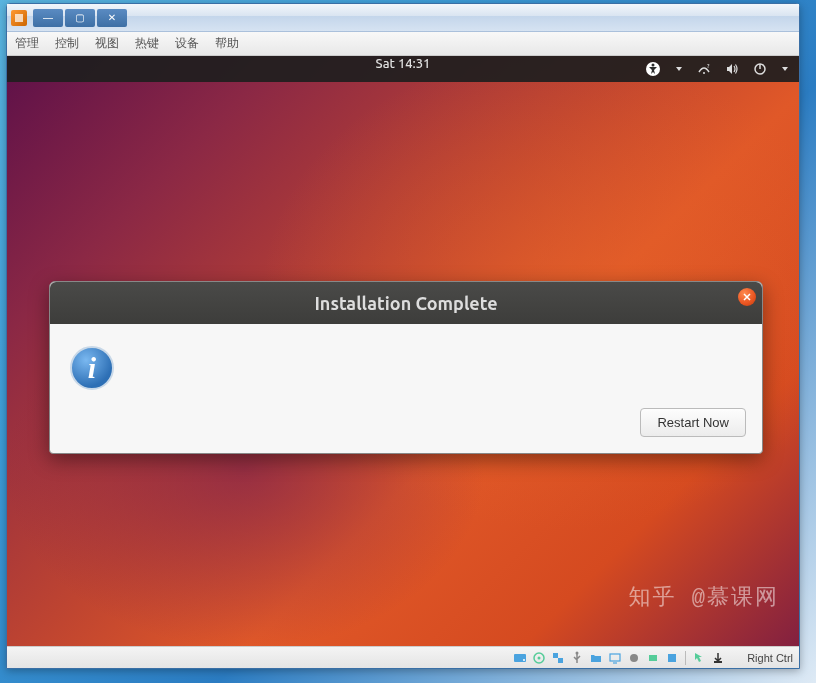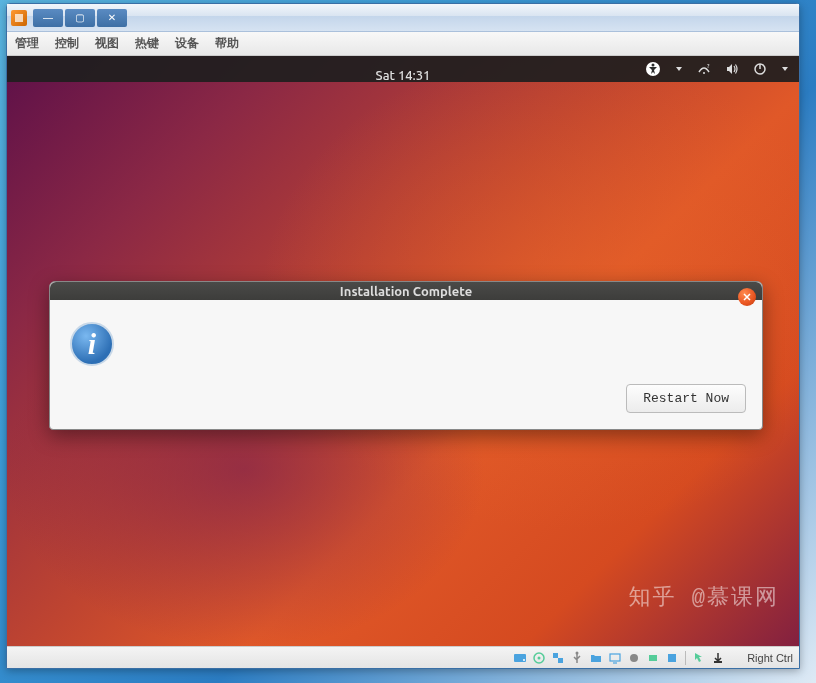--- a/index.html
+++ b/index.html
@@ -42,62 +42,62 @@
 .min-btn, .max-btn { background: linear-gradient(to bottom, #5a8bc2, #3d6fa5); color: #fff; }
 .close-btn { background: linear-gradient(to bottom, #5a8bc2, #3d6fa5); color: #fff; }
 .menubar {
   height: 24px;
   background: linear-gradient(to bottom, #f8f8f8, #e8e8e8);
   border-bottom: 1px solid #ccc;
   display: flex; align-items: center;
   padding: 0 8px; gap: 16px;
   font-size: 12px; color: #555;
 }
-.menubar span { cursor: default; font-weight: bold; }
+.menubar span { cursor: default; }
 .vm-area {
   position: relative;
   width: 100%; height: 590px;
   background: #000;
 }
 .ubuntu-desktop {
   position: absolute; left: 0; top: 0; width: 100%; height: 100%;
   background:
     radial-gradient(ellipse 400px 300px at 30% 70%, rgba(120,30,80,0.6) 0%, transparent 60%),
     radial-gradient(ellipse 500px 400px at 70% 40%, rgba(230,100,40,0.5) 0%, transparent 60%),
     linear-gradient(135deg, #5d1049 0%, #8b2845 20%, #c04530 45%, #e05828 60%, #d54a20 80%, #822040 100%);
 }
 .ubuntu-topbar {
   position: absolute; top: 0; left: 0; right: 0;
   height: 26px;
   background: rgba(30,30,30,0.92);
-  display: flex; align-items: flex-end; justify-content: center;
+  display: flex; align-items: flex-start; justify-content: center;
   color: #e0e0e0; font-size: 13px; font-weight: 500;
   font-family: Ubuntu, "Segoe UI", sans-serif;
 }
 .ubuntu-topbar-right {
   position: absolute; right: 10px; top: 0; height: 26px;
   display: flex; align-items: center; gap: 14px;
 }
 .topbar-icon { display: inline-flex; align-items: center; }
 .dialog {
   position: absolute;
   left: 42px; top: 225px;
   width: 714px;
   background: #f7f7f7;
   border: 1px solid #888;
   border-radius: 6px 6px 4px 4px;
   box-shadow: 0 6px 20px rgba(0,0,0,0.4);
 }
 .dialog-titlebar {
-  height: 18px;
+  height: 42px;
   background: linear-gradient(to bottom, #4a4a48 0%, #3d3d3b 100%);
   border-radius: 6px 6px 0 0;
   display: flex; align-items: center; justify-content: center;
   position: relative;
-  color: #ddd; font-size: 13px; font-weight: bold;
+  color: #ddd; font-size: 18px; font-weight: bold;
   font-family: Ubuntu, "Segoe UI", sans-serif;
 }
 .dialog-close {
   position: absolute; right: 6px; top: 6px;
   width: 18px; height: 18px; border-radius: 50%;
   background: radial-gradient(circle at 35% 30%, #ff8a50, #e95420 60%, #b83c10);
   display: flex; align-items: center; justify-content: center;
 }
 .dialog-body {
   padding: 18px 20px 12px 20px;
@@ -123,21 +123,21 @@
 .dialog-footer {
   padding: 6px 16px 16px 16px;
   display: flex; justify-content: flex-end;
 }
 .restart-btn {
   background: linear-gradient(to bottom, #fdfdfd, #ececec);
   border: 1px solid #bbb;
   border-radius: 4px;
   padding: 6px 16px;
   font-size: 13px; color: #333;
-  font-family: Liberation Mono, monospace;
+  font-family: Liberation Sans, sans-serif;
 }
 .statusbar {
   position: absolute; bottom: 0; left: 0; right: 0;
   height: 22px;
   background: linear-gradient(to bottom, #f4f4f4, #e4e4e4);
   border-top: 1px solid #ccc;
   display: flex; align-items: center; justify-content: flex-end;
   padding: 0 6px; gap: 3px;
   font-size: 11px; color: #444;
 }

